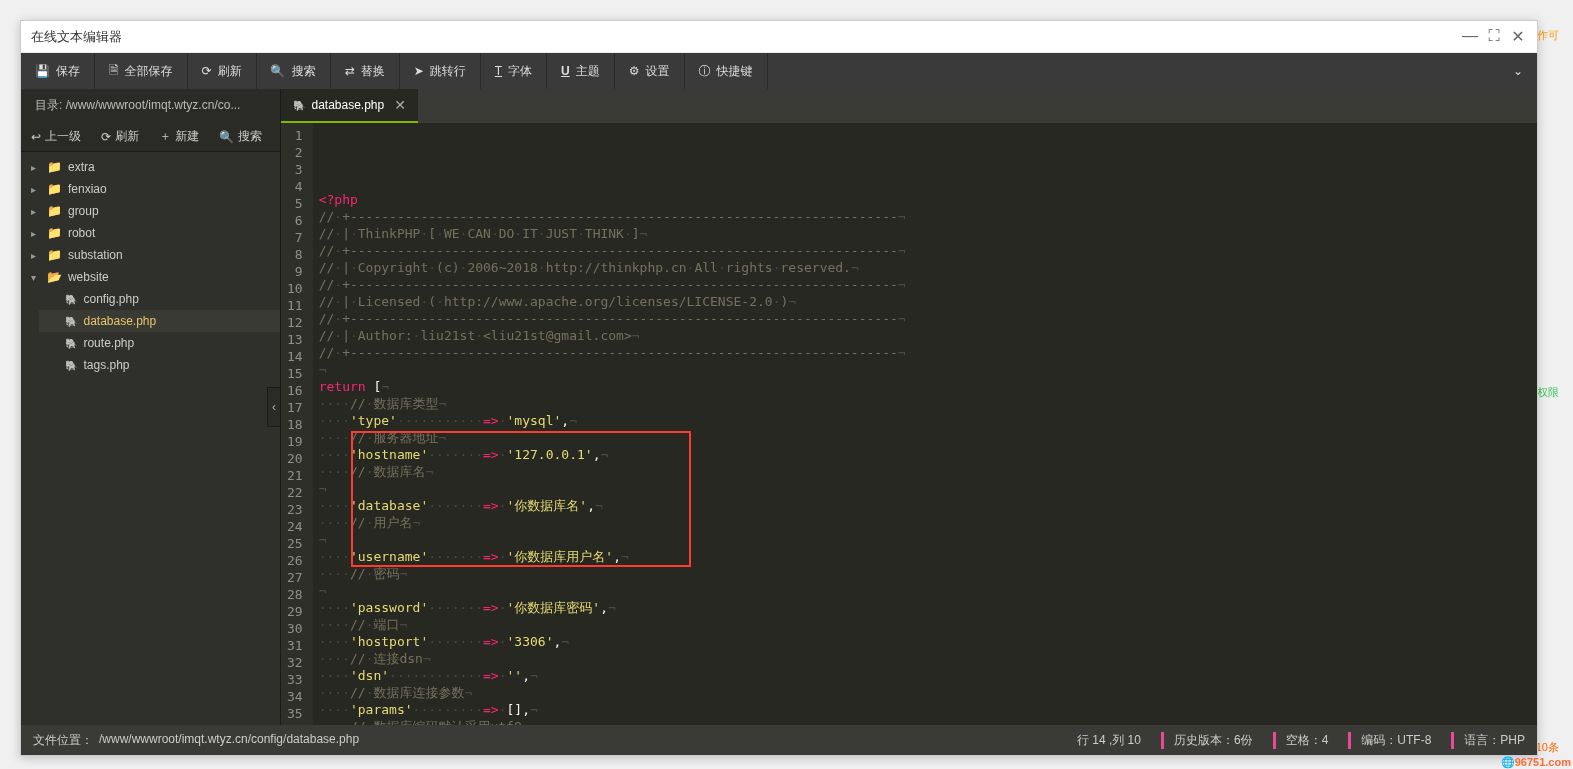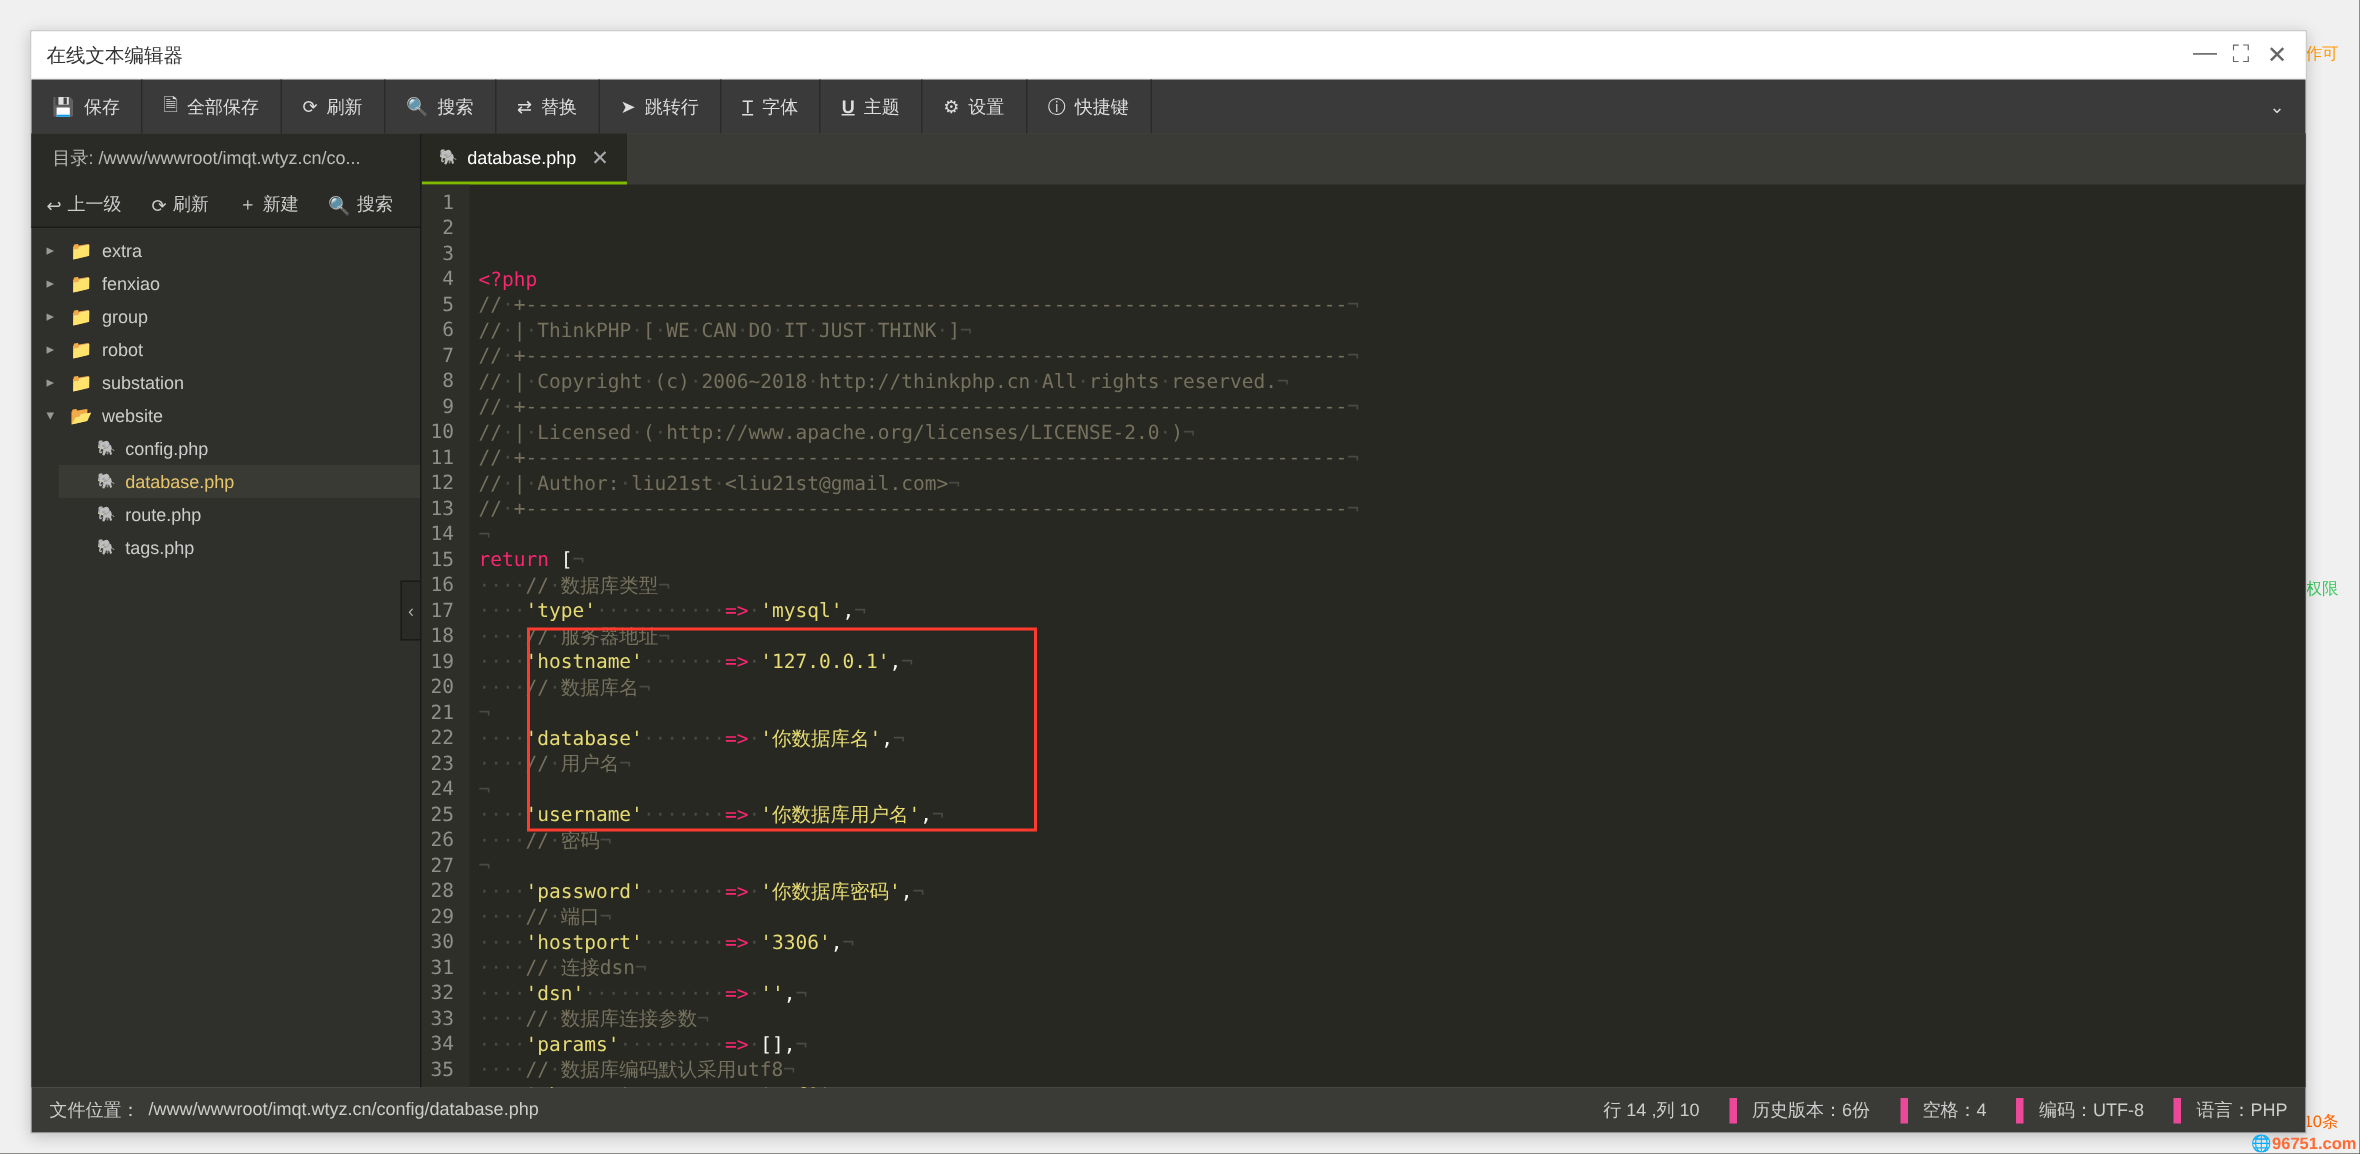--- a/index.html
+++ b/index.html
@@ -31,35 +31,35 @@
 .php-icon { color: #8993be; font-size: 10px; }
 .tree-children { padding-left: 18px; }
 .collapse-handle { position: absolute; right: -1px; top: 50%; transform: translateY(-50%); width: 14px; height: 40px; background: #2a2a27; border: 1px solid #1a1a1a; display: flex; align-items: center; justify-content: center; cursor: pointer; color: #aaa; font-size: 12px; }
 
 .editor-pane { flex: 1; display: flex; flex-direction: column; background: #272822; min-width: 0; }
 .tabs { display: flex; background: #3a3a36; height: 34px; }
 .tab { display: flex; align-items: center; gap: 6px; padding: 0 12px; background: #272822; color: #fff; border-bottom: 2px solid #7fba00; cursor: pointer; font-size: 12px; }
 .tab .close { color: #aaa; cursor: pointer; font-size: 14px; margin-left: 4px; }
 .code-area { flex: 1; display: flex; font-family: Consolas, monospace; font-size: 13px; line-height: 17px; overflow: hidden; position: relative; }
 .gutter { background: #2f2f2a; color: #8f908a; text-align: right; padding: 4px 10px 4px 6px; user-select: none; }
-.code { flex: 1; padding: 4px 6px; color: #f8f8f2; white-space: pre; overflow: auto; position: relative; }
+.code { flex: 1; padding: 4px 6px; color: #f8f8f2; white-space: pre; overflow: auto; position: relative; margin-top: 13px; }
 .code-line { height: 17px; }
 .tok-tag { color: #f92672; }
 .tok-comment { color: #75715e; }
 .tok-keyword2 { color: #f92672; }
 .tok-string { color: #e6db74; }
 .tok-op { color: #f92672; }
 .tok-punct { color: #f8f8f2; }
 .ws { color: #4a4a44; }
 .highlight-box { position: absolute; border: 2px solid #ff3b30; pointer-events: none; }
 
 .statusbar { display: flex; align-items: center; height: 30px; background: #3a3a36; color: #ccc; padding: 0 12px; font-size: 12px; }
 .status-left { flex: 1; display: flex; gap: 6px; }
 .status-right { display: flex; gap: 20px; justify-content: center; }
-.status-right > div { border-left: 5px solid #ec4899; padding-left: 10px; }
+.status-right > div { border-left: 3px solid #ec4899; padding-left: 10px; }
 .status-right > div:first-child { border-left: none; }
 
 .bg-right { position: absolute; right: 12px; top: 0; width: 30px; height: 100%; font-size: 11px; color: #999; }
 .bg-right .tag1 { position: absolute; right: 2px; top: 28px; color: #ff9900; writing-mode: horizontal-tb; }
 .bg-right .tag2 { position: absolute; right: 2px; top: 385px; color: #3cc75f; }
 .bg-right .tag3 { position: absolute; right: 2px; bottom: 14px; color: #ff6600; }
 .corner-logo { position: absolute; right: 2px; bottom: 0; font-size: 11px; color: #ff6b35; font-weight: bold; margin-top: 36px; }
 </style>
 </head>
 <body>

